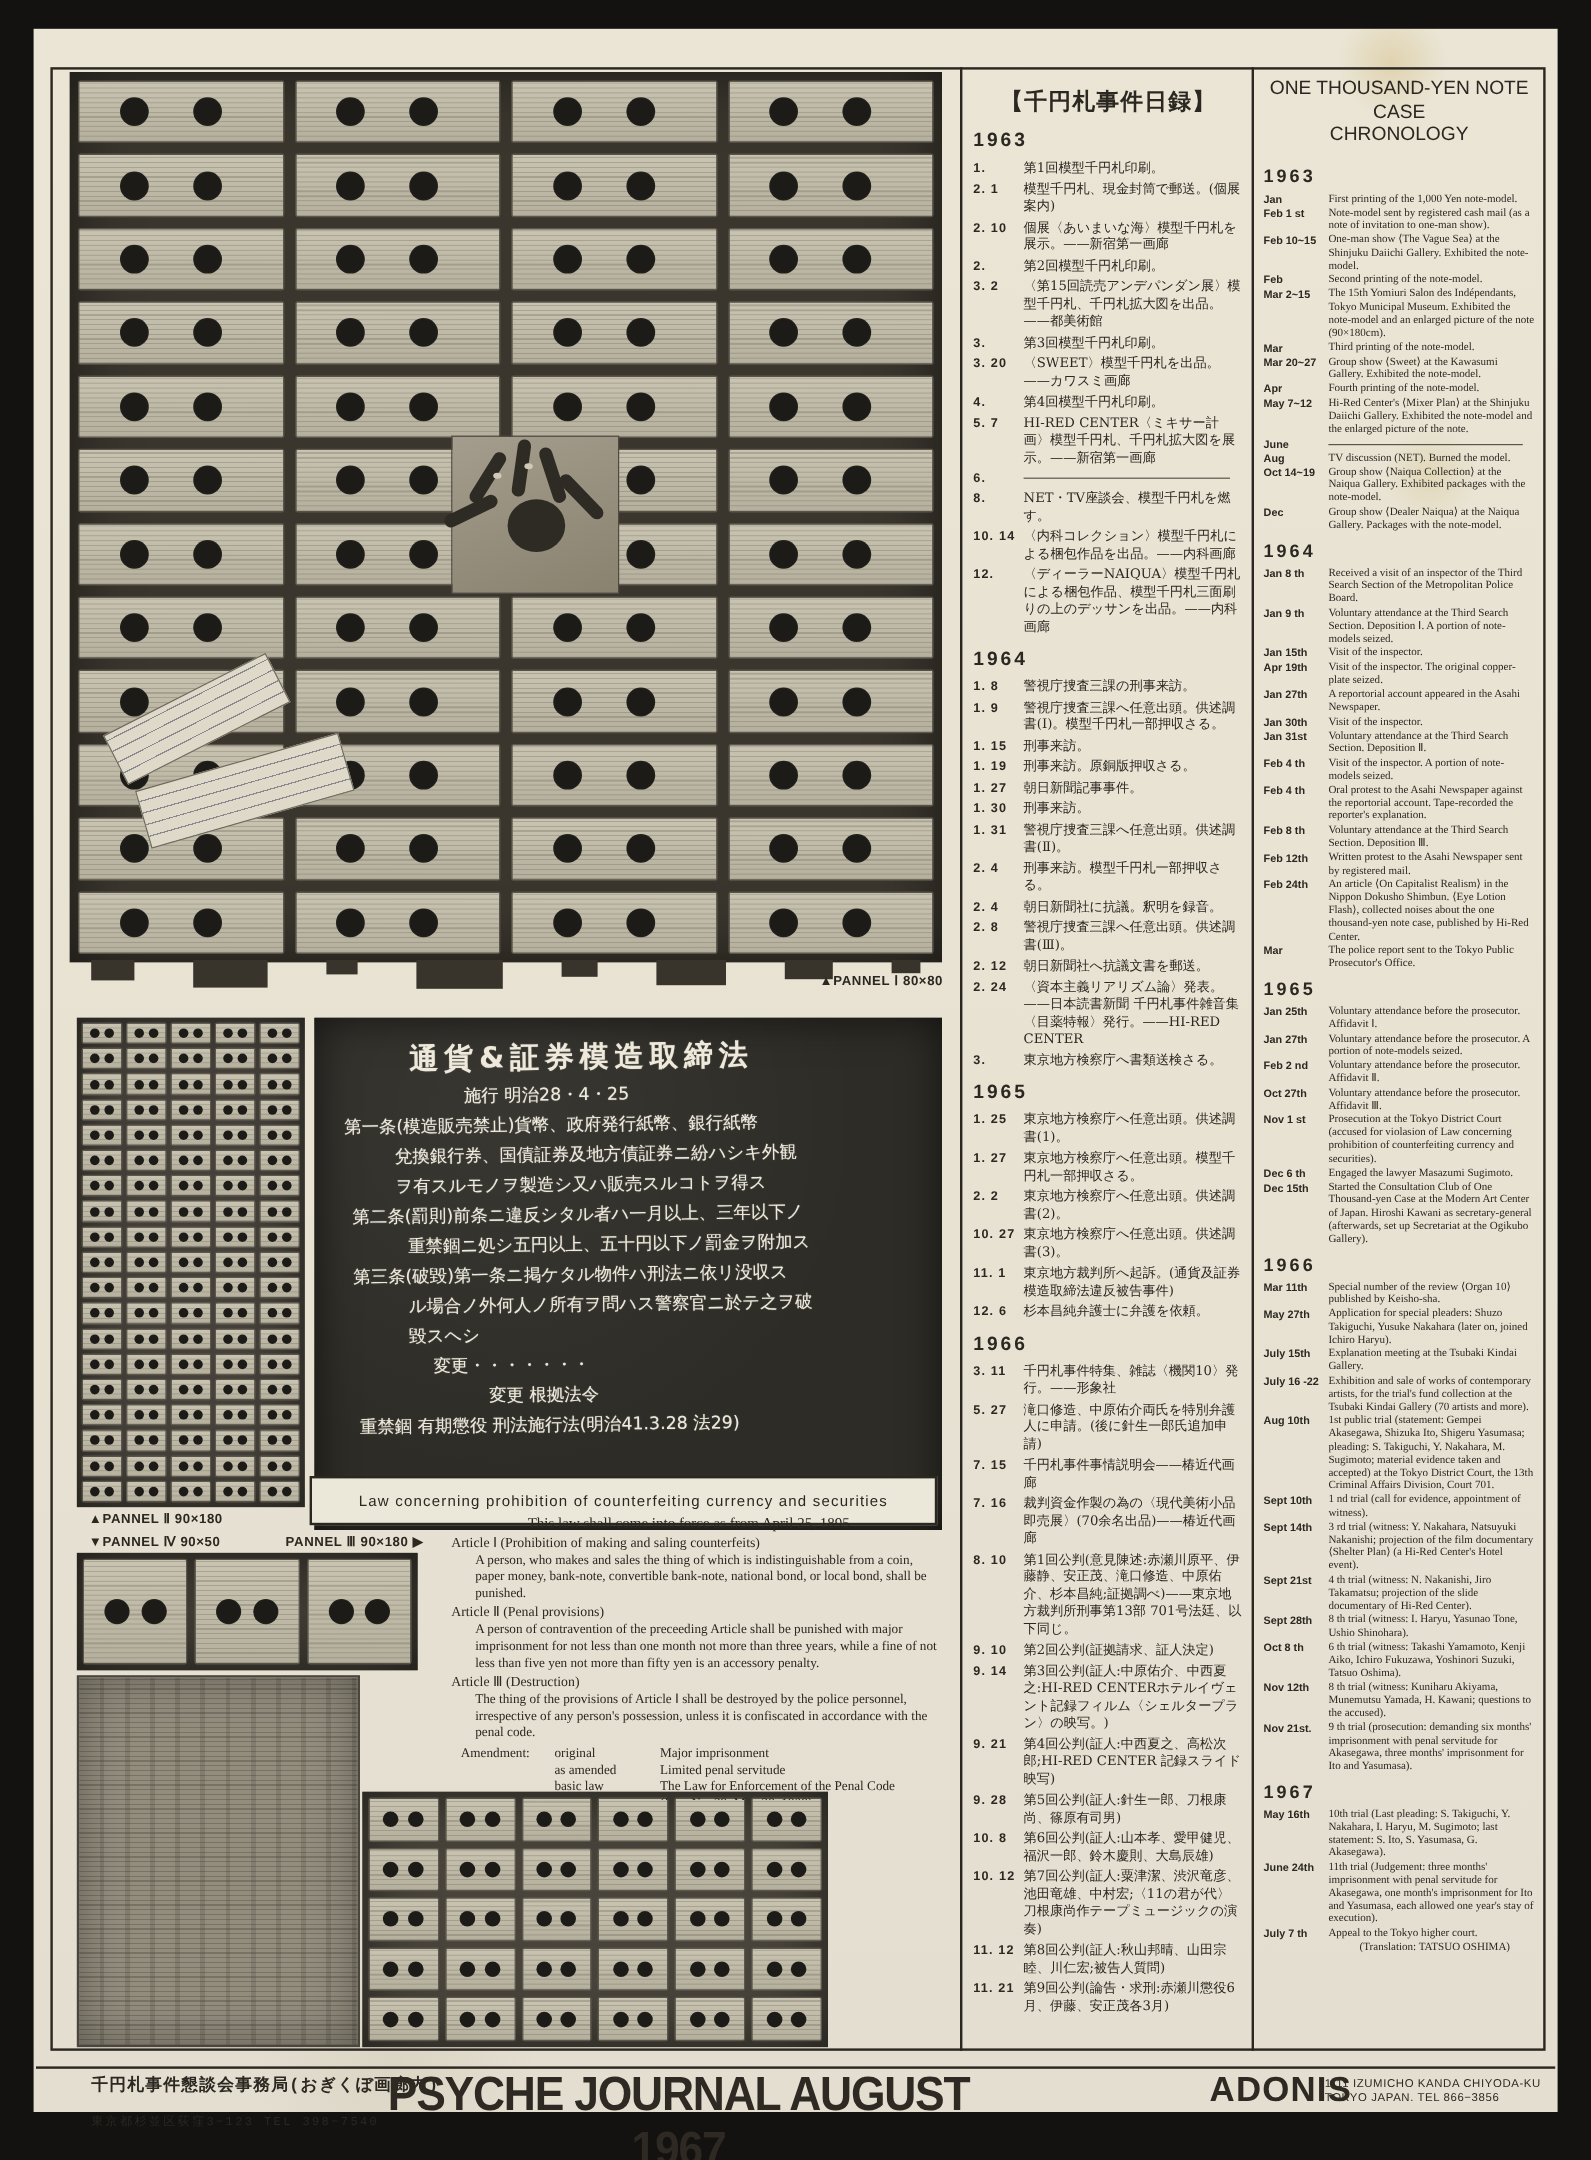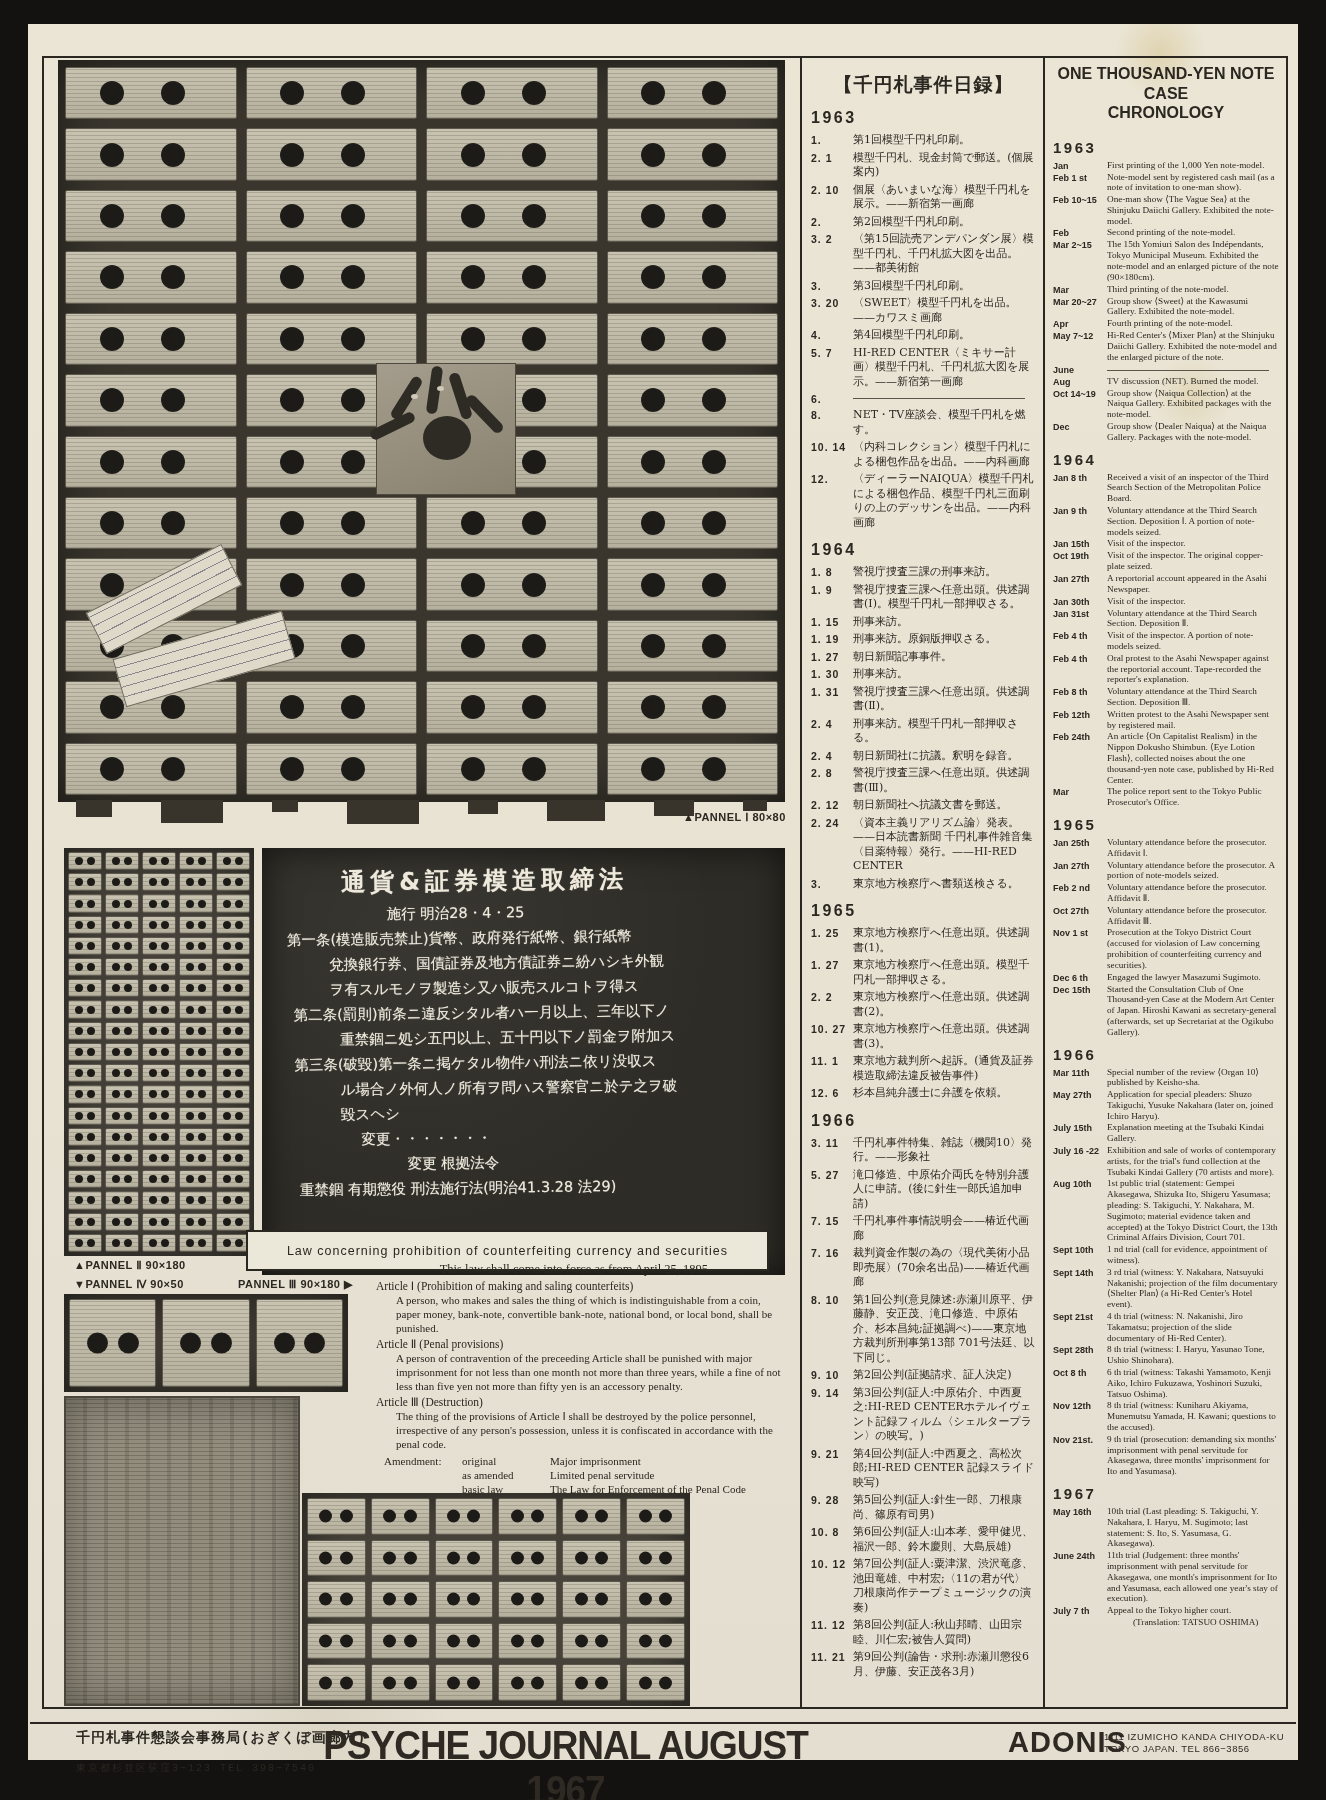--- a/index.html
+++ b/index.html
@@ -65,41 +65,41 @@
   .pl3{left:238px;top:1278px}
 
   
   .blackboard{left:262px;top:848px;width:523px;height:427px;background:
      radial-gradient(circle at 30% 20%, rgba(255,255,255,.05), transparent 60%),#2e2c26;
      box-shadow:inset 0 0 35px rgba(0,0,0,.6);padding:12px 0 0 26px;overflow:hidden}
   .bb-lines{transform:rotate(-.7deg);color:#eee9da;font-family:"DejaVu Sans",sans-serif}
   .bb-line{font-size:14.5px;line-height:25px;white-space:nowrap;text-shadow:0 0 1px rgba(255,255,255,.5)}
   .bb-big{font-size:24px;line-height:40px;letter-spacing:5px;font-weight:bold}
 
-  .caption{left:246px;top:1230px;width:523px;height:41px;border:2px solid #2a2620;background:#ece8d9;
+  .caption{left:258px;top:1230px;width:523px;height:41px;border:2px solid #2a2620;background:#ece8d9;
     font-family:"Liberation Sans",sans-serif;font-size:12.5px;letter-spacing:1px;
     display:flex;align-items:center;justify-content:center;white-space:nowrap;overflow:hidden}
 
   
   .lawtext{left:362px;top:1262px;width:424px;height:238px;font-size:11px;line-height:14px;overflow:hidden}
   .law-intro{text-align:center;font-size:12.5px;margin-bottom:3px}
   .law-h{padding-left:14px;font-size:11.5px;margin-top:2px}
   .law-b{padding-left:34px}
   .amendment{margin-top:3px;padding-left:22px;display:flex}
   .am-label{flex:0 0 78px}
   .am-row{display:flex}
   .am-k{flex:0 0 88px}
   .am-v{flex:1}
 
   
   .col{overflow:hidden}
   .col-jp{left:806px;top:64px;width:234px;height:1640px;padding:4px 4px 0 5px}
   .col-en{left:1049px;top:62px;width:233px;height:1642px;padding:2px 3px 0 4px}
   .jp-title{text-align:center;font-weight:bold;font-size:19px;letter-spacing:1px;margin:4px 0 6px;font-family:"DejaVu Serif",serif}
-  .en-title{text-align:center;font-weight:bold;font-size:16px;line-height:19.5px;font-family:"Liberation Sans",sans-serif;margin-bottom:16px}
+  .en-title{text-align:center;font-weight:normal;font-size:16px;line-height:19.5px;font-family:"Liberation Sans",sans-serif;margin-bottom:16px}
   .year{font-family:"Liberation Sans",sans-serif;font-weight:bold;letter-spacing:2.5px;color:#2b2721}
   .col-jp .year{font-size:16px;margin:11px 0 6px}
   .col-en .year{font-size:15px;margin:8px 0 4px}
   .entry{display:flex}
   .edate{font-family:"Liberation Sans",sans-serif;font-weight:bold;white-space:nowrap}
   .etext{flex:1}
   .col-jp .entry{margin-bottom:3px}
   .col-jp .edate{flex:0 0 42px;font-size:10.5px;letter-spacing:1px;padding-top:1px}
   .col-jp .etext{font-size:11px;line-height:14.5px;font-family:"DejaVu Serif",serif}
   .col-en .entry{margin-bottom:1px}
@@ -656,21 +656,21 @@
       </div>
       <div class="entry">
         <span class="edate">Jan 9 th</span>
         <span class="etext">Voluntary attendance at the Third Search Section. Deposition Ⅰ. A portion of note-models seized.</span>
       </div>
       <div class="entry">
         <span class="edate">Jan 15th</span>
         <span class="etext">Visit of the inspector.</span>
       </div>
       <div class="entry">
-        <span class="edate">Oct 19th</span>
+        <span class="edate">Apr 19th</span>
         <span class="etext">Visit of the inspector. The original copper-plate seized.</span>
       </div>
       <div class="entry">
         <span class="edate">Jan 27th</span>
         <span class="etext">A reportorial account appeared in the Asahi Newspaper.</span>
       </div>
       <div class="entry">
         <span class="edate">Jan 30th</span>
         <span class="etext">Visit of the inspector.</span>
       </div>

